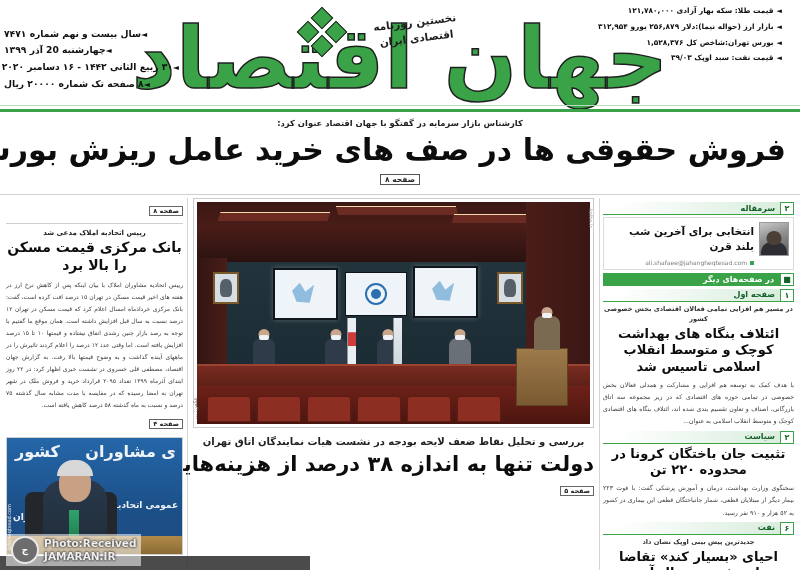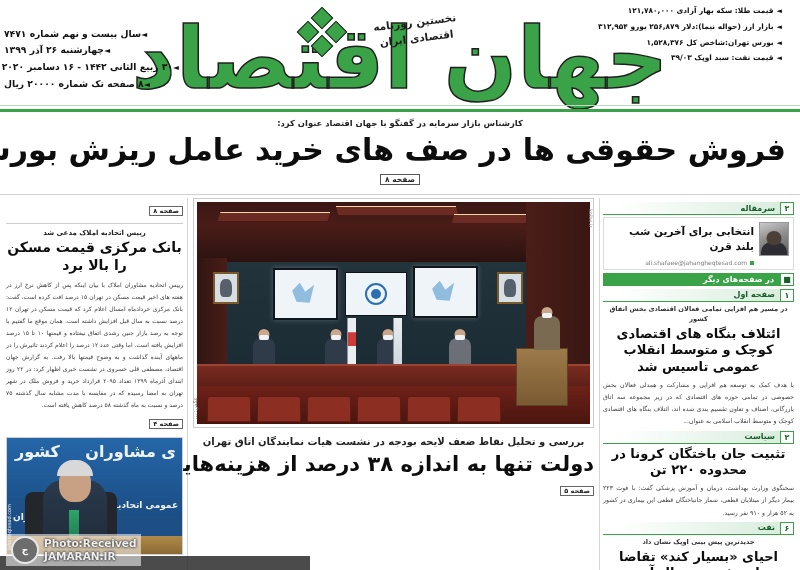--- a/index.html
+++ b/index.html
@@ -631,21 +631,21 @@
       <span class="dmd d4"></span>
   </div>
 
   <div class="subtitle-fa">
     <div>نخستین روزنامه</div>
     <div>اقتصادی ایران</div>
   </div>
 
   <div class="mast-left">
     <div class="row"><span class="bullet-l">◄</span><span>سال بیست و نهم شماره ۷۴۷۱</span></div>
-    <div class="row"><span class="bullet-l">◄</span><span>چهارشنبه ۲۶ آذر ۱۳۹۹</span></div>
+    <div class="row"><span class="bullet-l">◄</span><span>چهارشنبه 20 آذر ۱۳۹۹</span></div>
     <div class="row"><span class="bullet-l">◄</span><span>۳۰ ربیع الثانی ۱۴۴۲ - ۱۶ دسامبر ۲۰۲۰</span></div>
     <div class="row"><span class="bullet-l">◄</span><span>۸ صفحه تک شماره ۲۰۰۰۰ ریال</span></div>
   </div>
 
   <div class="mast-right">
     <div class="row"><span class="bullet-r">◄</span><span>قیمت طلا: سکه بهار آزادی ۱۲۱,۷۸۰,۰۰۰</span></div>
     <div class="row"><span class="bullet-r">◄</span><span>بازار ارز (حواله نیما):دلار ۲۵۶,۸۷۹  یورو ۳۱۲,۹۵۴</span></div>
     <div class="row"><span class="bullet-r">◄</span><span>بورس تهران:شاخص کل ۱,۵۲۸,۳۷۶</span></div>
     <div class="row"><span class="bullet-r">◄</span><span>قیمت نفت: سبد اوپک ۳۹/۰۳</span></div>
   </div>
@@ -682,22 +682,22 @@
     <div class="sec-bar solid">
       <div class="sec-num">■</div>
       <div class="sec-name">در صفحه‌های دیگر</div>
     </div>
 
     <div class="art">
       <div class="sec-bar">
         <div class="sec-num">۱</div>
         <div class="sec-name">صفحه اول</div>
       </div>
-      <div class="art-kicker">در مسیر هم افزایی تمامی فعالان اقتصادی بخش اتفاق کشور</div>
-      <div class="art-title">ائتلاف بنگاه های اقتصادی کوچک و متوسط انقلاب عمومی تاسیس شد</div>
+      <div class="art-kicker">در مسیر هم افزایی تمامی فعالان اقتصادی بخش خصوصی کشور</div>
+      <div class="art-title">ائتلاف بنگاه های بهداشت کوچک و متوسط انقلاب اسلامی تاسیس شد</div>
       <div class="art-body">با هدف کمک به توسعه هم افزایی و مشارکت و همدلی فعالان بخش خصوصی در تمامی حوزه های اقتصادی که در زیر مجموعه سه اتاق بازرگانی، اصناف و تعاون تقسیم بندی شده اند، ائتلاف بنگاه های اقتصادی کوچک و متوسط انقلاب اسلامی به عنوان...</div>
     </div>
 
     <div class="art">
       <div class="sec-bar">
         <div class="sec-num">۲</div>
         <div class="sec-name">سیاست</div>
       </div>
       <div class="art-title">تثبیت جان باختگان کرونا در محدوده ۲۲۰ تن</div>
       <div class="art-body">سخنگوی وزارت بهداشت، درمان و آموزش پزشکی گفت: با فوت ۲۲۳ بیمار دیگر از مبتلایان قطعی، شمار جانباختگان قطعی این بیماری در کشور به ۵۲ هزار و ۹۱۰ نفر رسید.</div>

